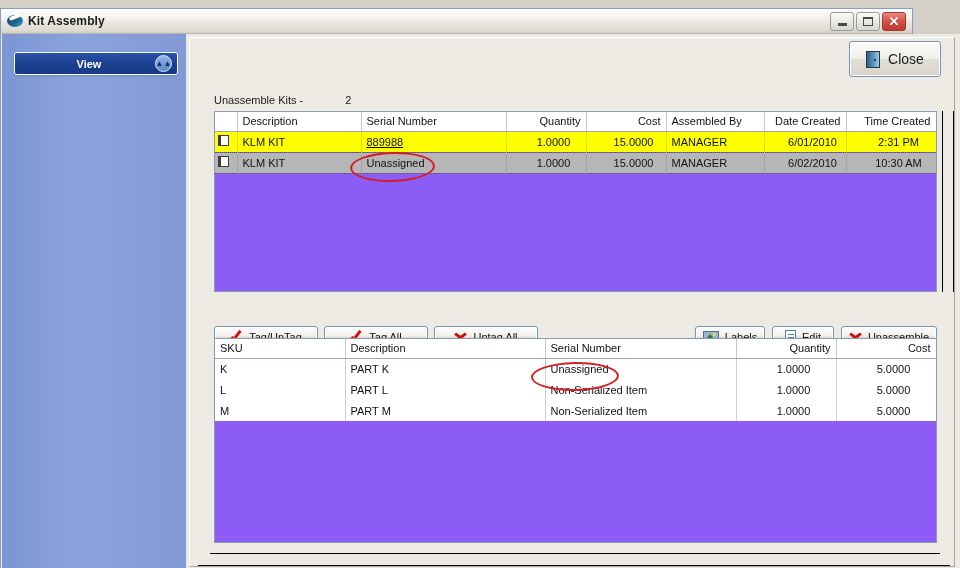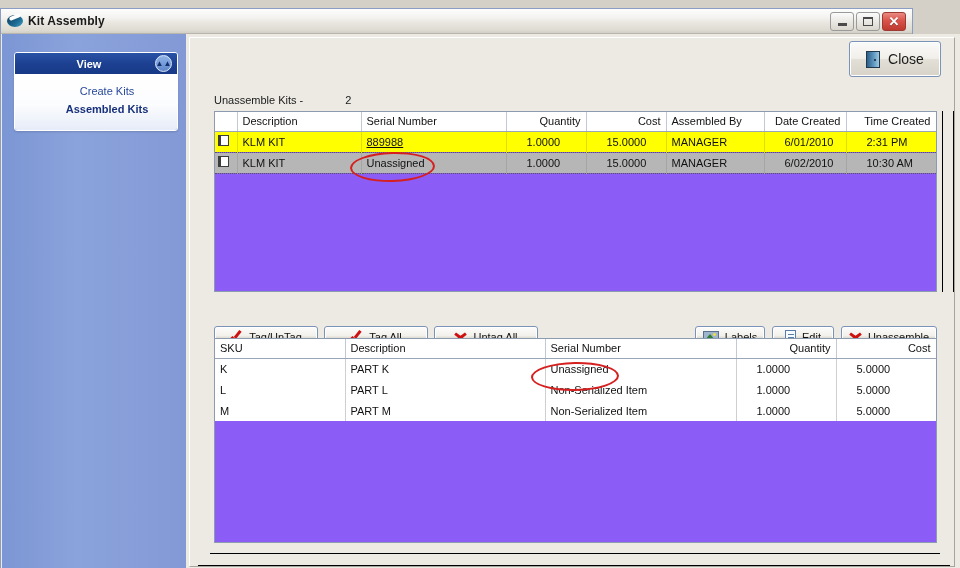--- a/index.html
+++ b/index.html
@@ -216,21 +216,21 @@
   table.grid th.center { text-align: center; }
   table.grid td {
     height: 21px;
     padding: 0 5px;
     border-right: 1px solid #c9c9b0;
     box-sizing: border-box;
     white-space: nowrap;
     overflow: hidden;
     margin-top: 18px;
   }
-  table.grid td.right { text-align: left; padding-left: 20px; }
+  table.grid td.right { text-align: center; padding-left: 20px; }
   table.grid td.nopad { padding: 0 3px; }
 
   tr.row-yellow td { background: #ffff00; border-right-color: #e0e000; }
   tr.row-selected td {
     background: #b6b6b6;
     border-top: 1px dotted #555555;
     border-bottom: 1px dotted #555555;
     border-right: 1px solid #a5a5a5;
   }
   tr.row-white td { background: #ffffff; border-right-color: #cfcfcf; }
@@ -418,24 +418,20 @@
     </div>
   </div>
 
   <div id="body-area">
 
     <div id="sidebar">
       <div id="view-panel">
         <div id="view-header">
           <span id="view-header-label">View</span>
           <span id="collapse-btn">▲▲</span>
-        </div>
-        <div id="view-list">
-          <div class="view-item">Create Kits</div>
-          <div class="view-item active">Assembled Kits</div>
         </div>
       </div>
     </div>
 
     <div id="content">
       <div id="content-inner">
 
         <div id="close-button">
           <span class="ico-door icon"></span>
           <span id="close-button-label">Close</span>

